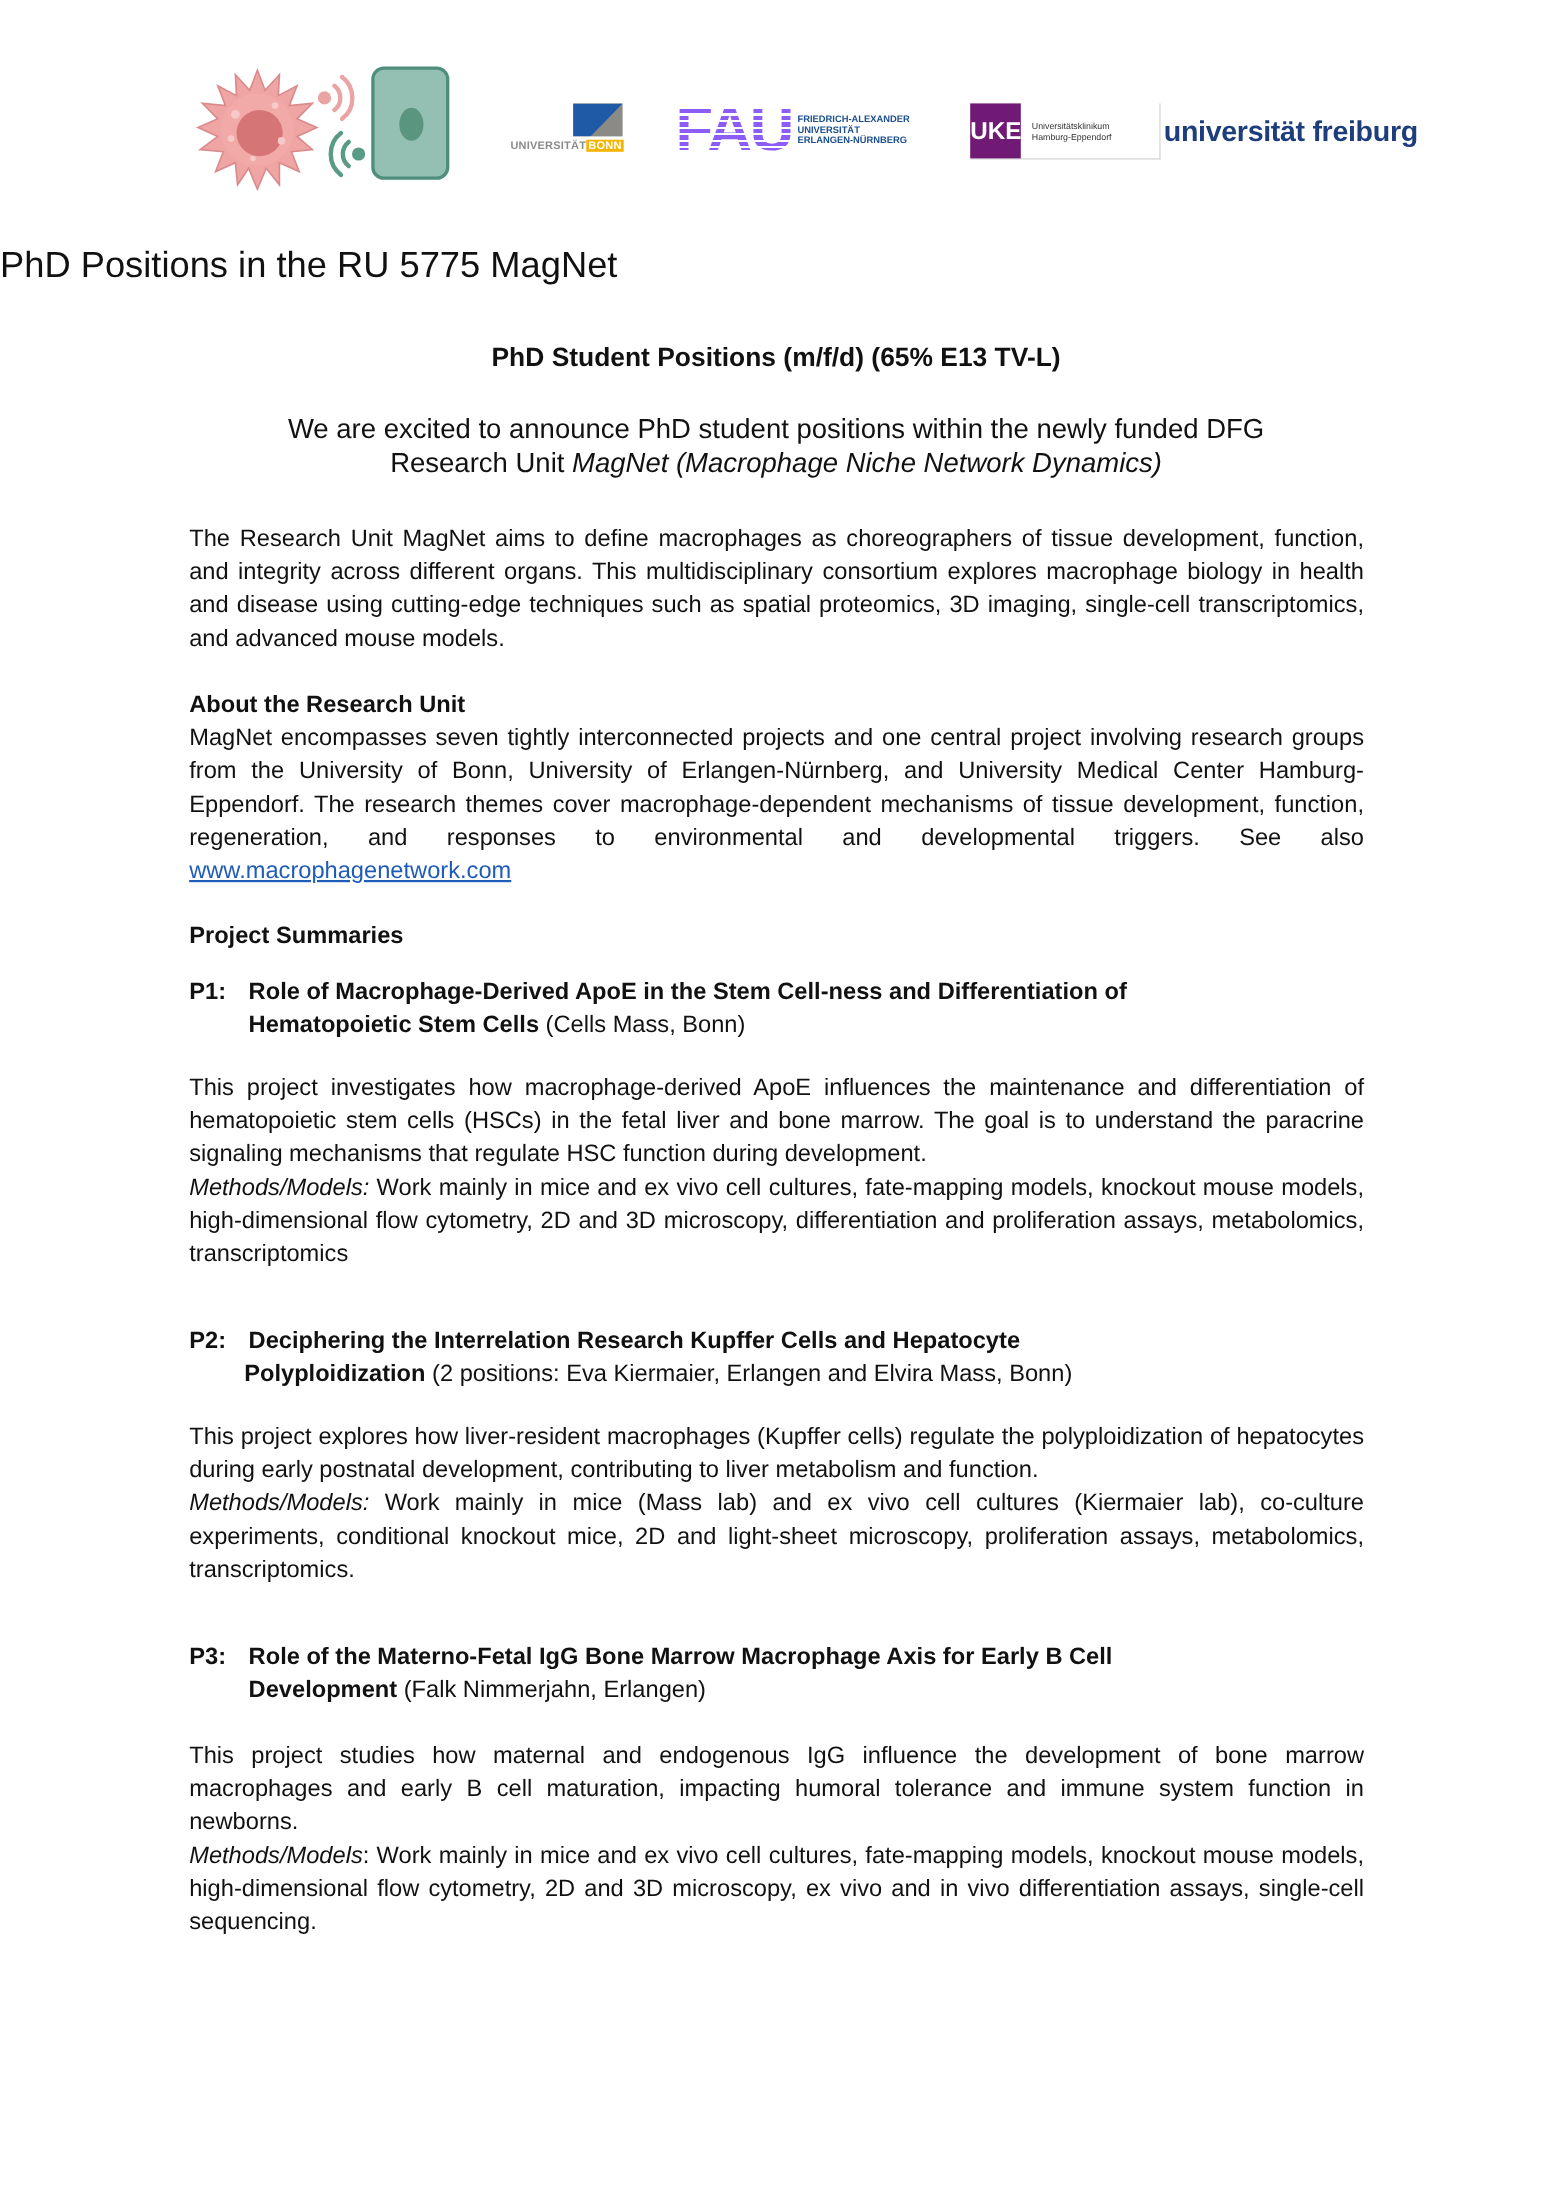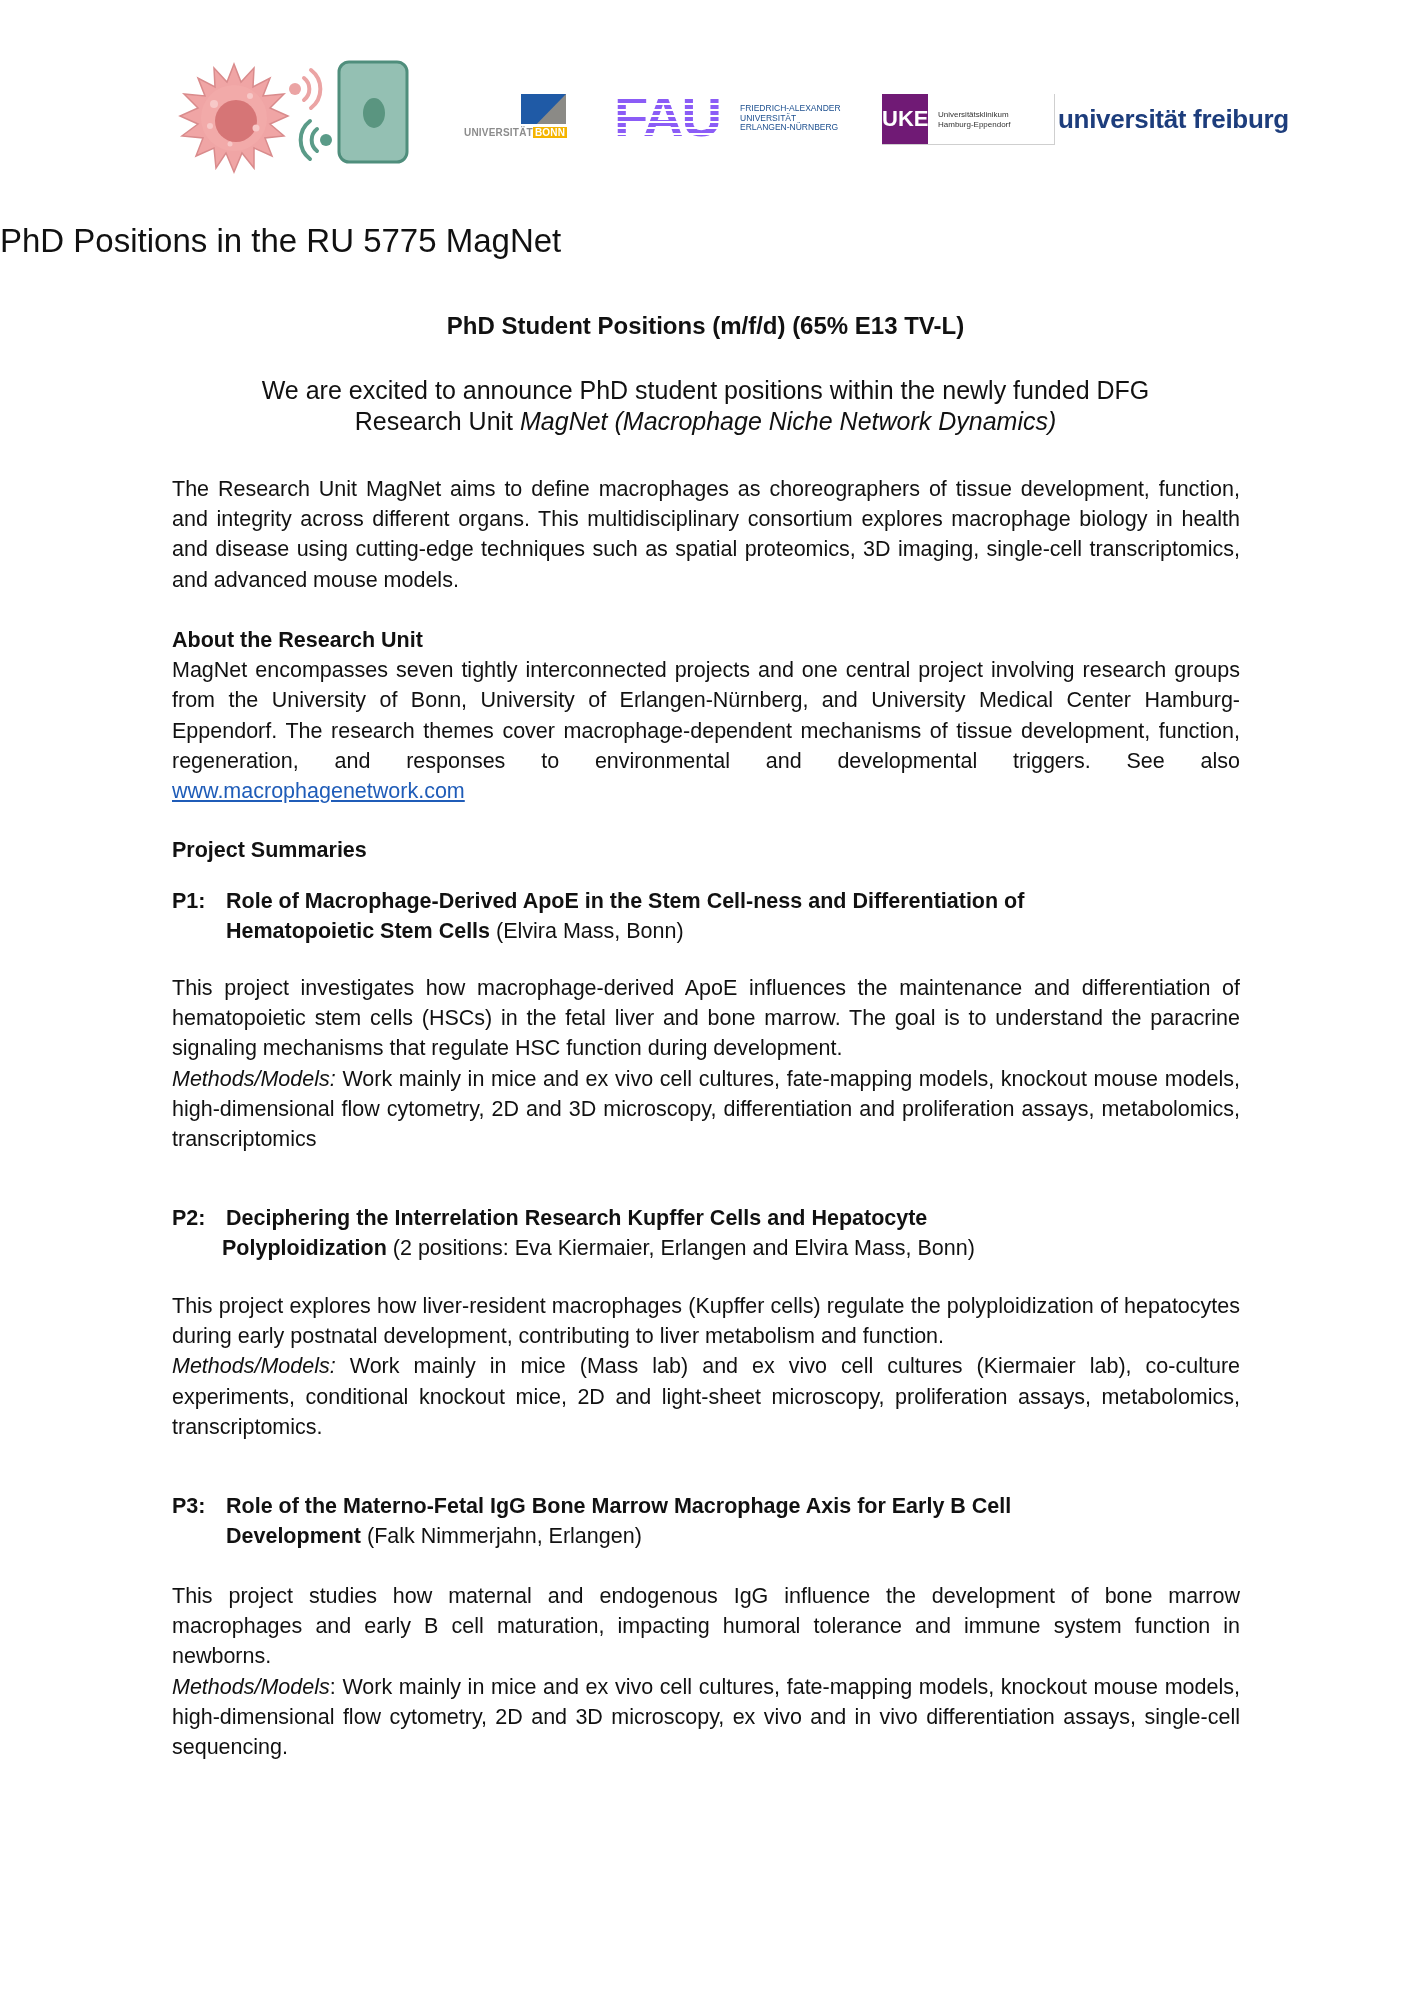--- a/index.html
+++ b/index.html
@@ -13,21 +13,21 @@
   .bonn-square .blue { position: absolute; left: 0; top: 0; width: 45px; height: 30px; background: #1f5aa6;
         clip-path: polygon(0 0, 100% 0, 100% 0%, 35% 100%, 0 100%); }
   .bonn-text { position: absolute; left: 0; top: 33px; font-size: 10px; font-weight: bold; color: #8c8c8c; letter-spacing: 0.2px; }
   .bonn-text .yellow { background: #f5b400; color: #ffffff; padding: 0 2px; }
 
   .logo-fau { position: absolute; left: 614px; top: 93px; width: 240px; height: 50px; }
   .fau-letters { position: absolute; left: 0; top: 0; font-size: 56px; font-weight: bold; line-height: 48px;
         color: #8b5cf6; letter-spacing: -2px;
         -webkit-mask-image: repeating-linear-gradient(to bottom, #000 0 4px, transparent 4px 6px);
         mask-image: repeating-linear-gradient(to bottom, #000 0 4px, transparent 4px 6px); }
-  .fau-text { position: absolute; left: 126px; top: 11px; font-size: 8.5px; font-weight: normal; line-height: 9.5px; color: #1c4f8f; }
+  .fau-text { position: absolute; left: 111px; top: 11px; font-size: 8.5px; font-weight: bold; line-height: 9.5px; color: #1c4f8f; }
 
   .logo-uke { position: absolute; left: 882px; top: 94px; width: 172px; height: 50px; border-right: 1px solid #cfcfcf; border-bottom: 1px solid #cfcfcf; }
   .uke-box { position: absolute; left: 0; top: 0; width: 46px; height: 50px; background: #701a75; color: #fff;
         font-size: 22px; font-weight: bold; line-height: 50px; text-align: center; }
   .uke-text { position: absolute; left: 56px; top: 16px; font-size: 8px; line-height: 10px; color: #333; }
 
   .logo-freiburg { position: absolute; left: 1058px; top: 104px; font-size: 26px; font-weight: bold; color: #1d3d7c; letter-spacing: -0.3px; }
 
   
   .title { position: absolute; left: 0; width: 1411px; top: 222px; text-align: left; font-size: 33px; font-weight: normal; }
@@ -118,21 +118,21 @@
   <p class="h">About the Research Unit</p>
   <p><span>MagNet encompasses seven tightly interconnected projects and one central project involving research groups from the University of Bonn, University of Erlangen-Nürnberg, and University Medical Center Hamburg-Eppendorf. The research themes cover macrophage-dependent mechanisms of tissue development, function, regeneration, and responses to environmental and developmental triggers. See also </span><a class="link">www.macrophagenetwork.com</a></p>
 </div>
 
 <div class="block" style="top:835px;">
   <p class="h">Project Summaries</p>
 </div>
 
 <div class="proj-title" style="top:886px;">
   <div class="bold"><span class="label">P1:</span><span>Role of Macrophage-Derived ApoE in the Stem Cell-ness and Differentiation of</span></div>
-  <div class="line2"><span class="bold">Hematopoietic Stem Cells</span><span> (Elvira Mass, Bonn)</span></div>
+  <div class="line2"><span class="bold">Hematopoietic Stem Cells</span><span> (Cells Mass, Bonn)</span></div>
 </div>
 <div class="block" style="top:973px;">
   <p>This project investigates how macrophage-derived ApoE influences the maintenance and differentiation of hematopoietic stem cells (HSCs) in the fetal liver and bone marrow. The goal is to understand the paracrine signaling mechanisms that regulate HSC function during development.</p>
   <p><span class="it">Methods/Models:</span><span> Work mainly in mice and ex vivo cell cultures, fate-mapping models, knockout mouse models, high-dimensional flow cytometry, 2D and 3D microscopy, differentiation and proliferation assays, metabolomics, transcriptomics</span></p>
 </div>
 
 <div class="proj-title" style="top:1203px;">
   <div class="bold"><span class="label">P2:</span><span>Deciphering the Interrelation Research Kupffer Cells and Hepatocyte</span></div>
   <div class="line2" style="padding-left:50px;"><span class="bold">Polyploidization</span><span> (2 positions: Eva Kiermaier, Erlangen and Elvira Mass, Bonn)</span></div>
 </div>

